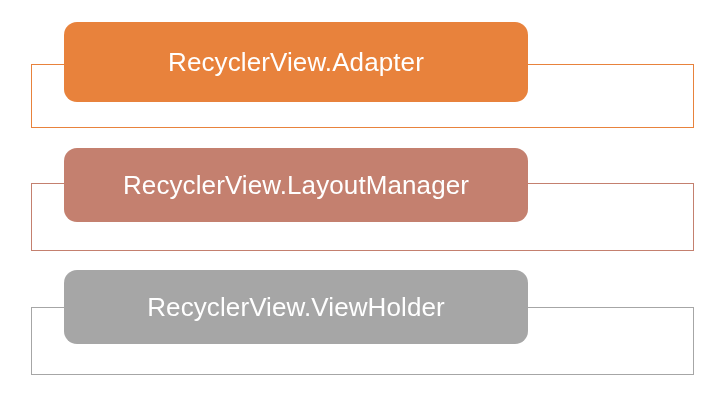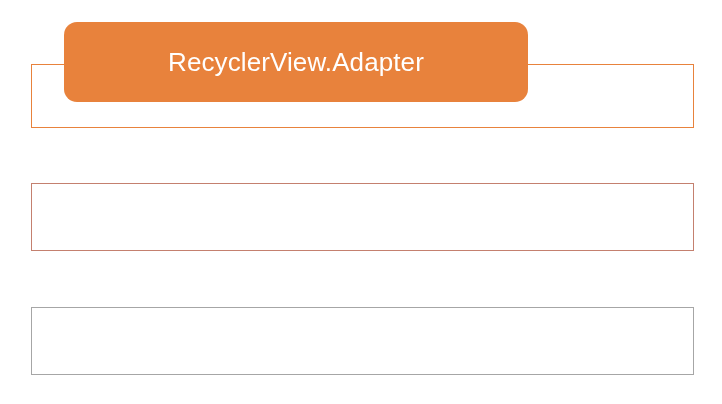--- a/index.html
+++ b/index.html
@@ -100,19 +100,25 @@
 
   <div class="diagram-row" id="row-adapter">
     <div class="row-outline"></div>
     <div class="row-pill">
       <span class="row-pill-label">RecyclerView.Adapter</span>
     </div>
   </div>
 
   <div class="diagram-row" id="row-layoutmanager">
     <div class="row-outline"></div>
+    <div class="row-pill">
+      <span class="row-pill-label">RecyclerView.LayoutManager</span>
+    </div>
   </div>
 
   <div class="diagram-row" id="row-viewholder">
     <div class="row-outline"></div>
+    <div class="row-pill">
+      <span class="row-pill-label">RecyclerView.ViewHolder</span>
+    </div>
   </div>
 
 </div>
 
 </body></html>

